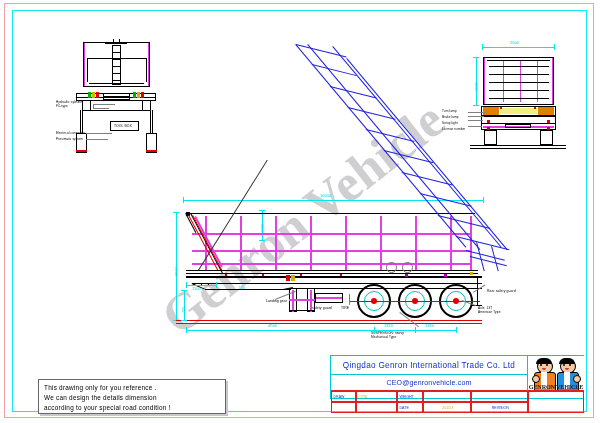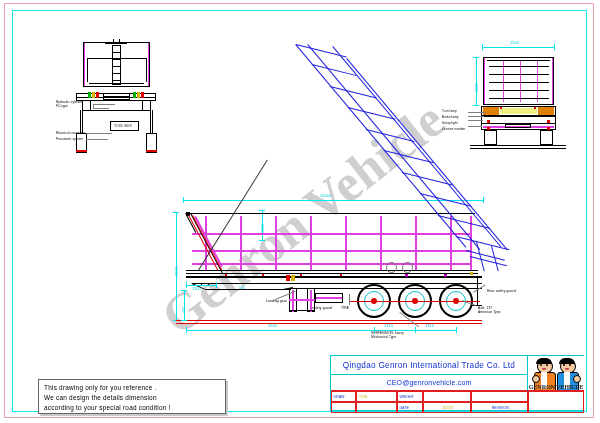--- a/index.html
+++ b/index.html
@@ -38,21 +38,21 @@
        transform-origin:0 0;}
 
   
   .notebox{position:absolute;left:38px;top:379px;width:188px;height:35px;
       background:#fff;border:1px solid #666;box-shadow:2px 2px 0 #c8c8c8;
       box-sizing:border-box;padding:3px 5px;}
   .notebox p{margin:0;font-size:6.4px;line-height:1.55;color:#000;
       letter-spacing:.25px;font-family:"Liberation Sans",sans-serif;}
 
   
-  .tb{position:absolute;left:330px;top:355px;width:254px;height:56px;
+  .tb{position:absolute;left:330px;top:355px;width:254px;height:44px;
       border:1px solid #00c8d0;box-sizing:border-box;background:#fff;}
   .tb-comp{position:absolute;left:0;top:0;width:197px;height:19px;
       border-right:1px solid #00c8d0;border-bottom:1px solid #00c8d0;
       box-sizing:border-box;display:flex;align-items:center;
       justify-content:center;}
   .tb-comp span{font-size:8.2px;color:#1030d0;letter-spacing:.3px;
       font-family:"Liberation Sans",sans-serif;}
   .tb-mail{position:absolute;left:0;top:19px;width:197px;height:16px;
       border-right:1px solid #00c8d0;border-bottom:1px solid #e02020;
       box-sizing:border-box;display:flex;align-items:center;

